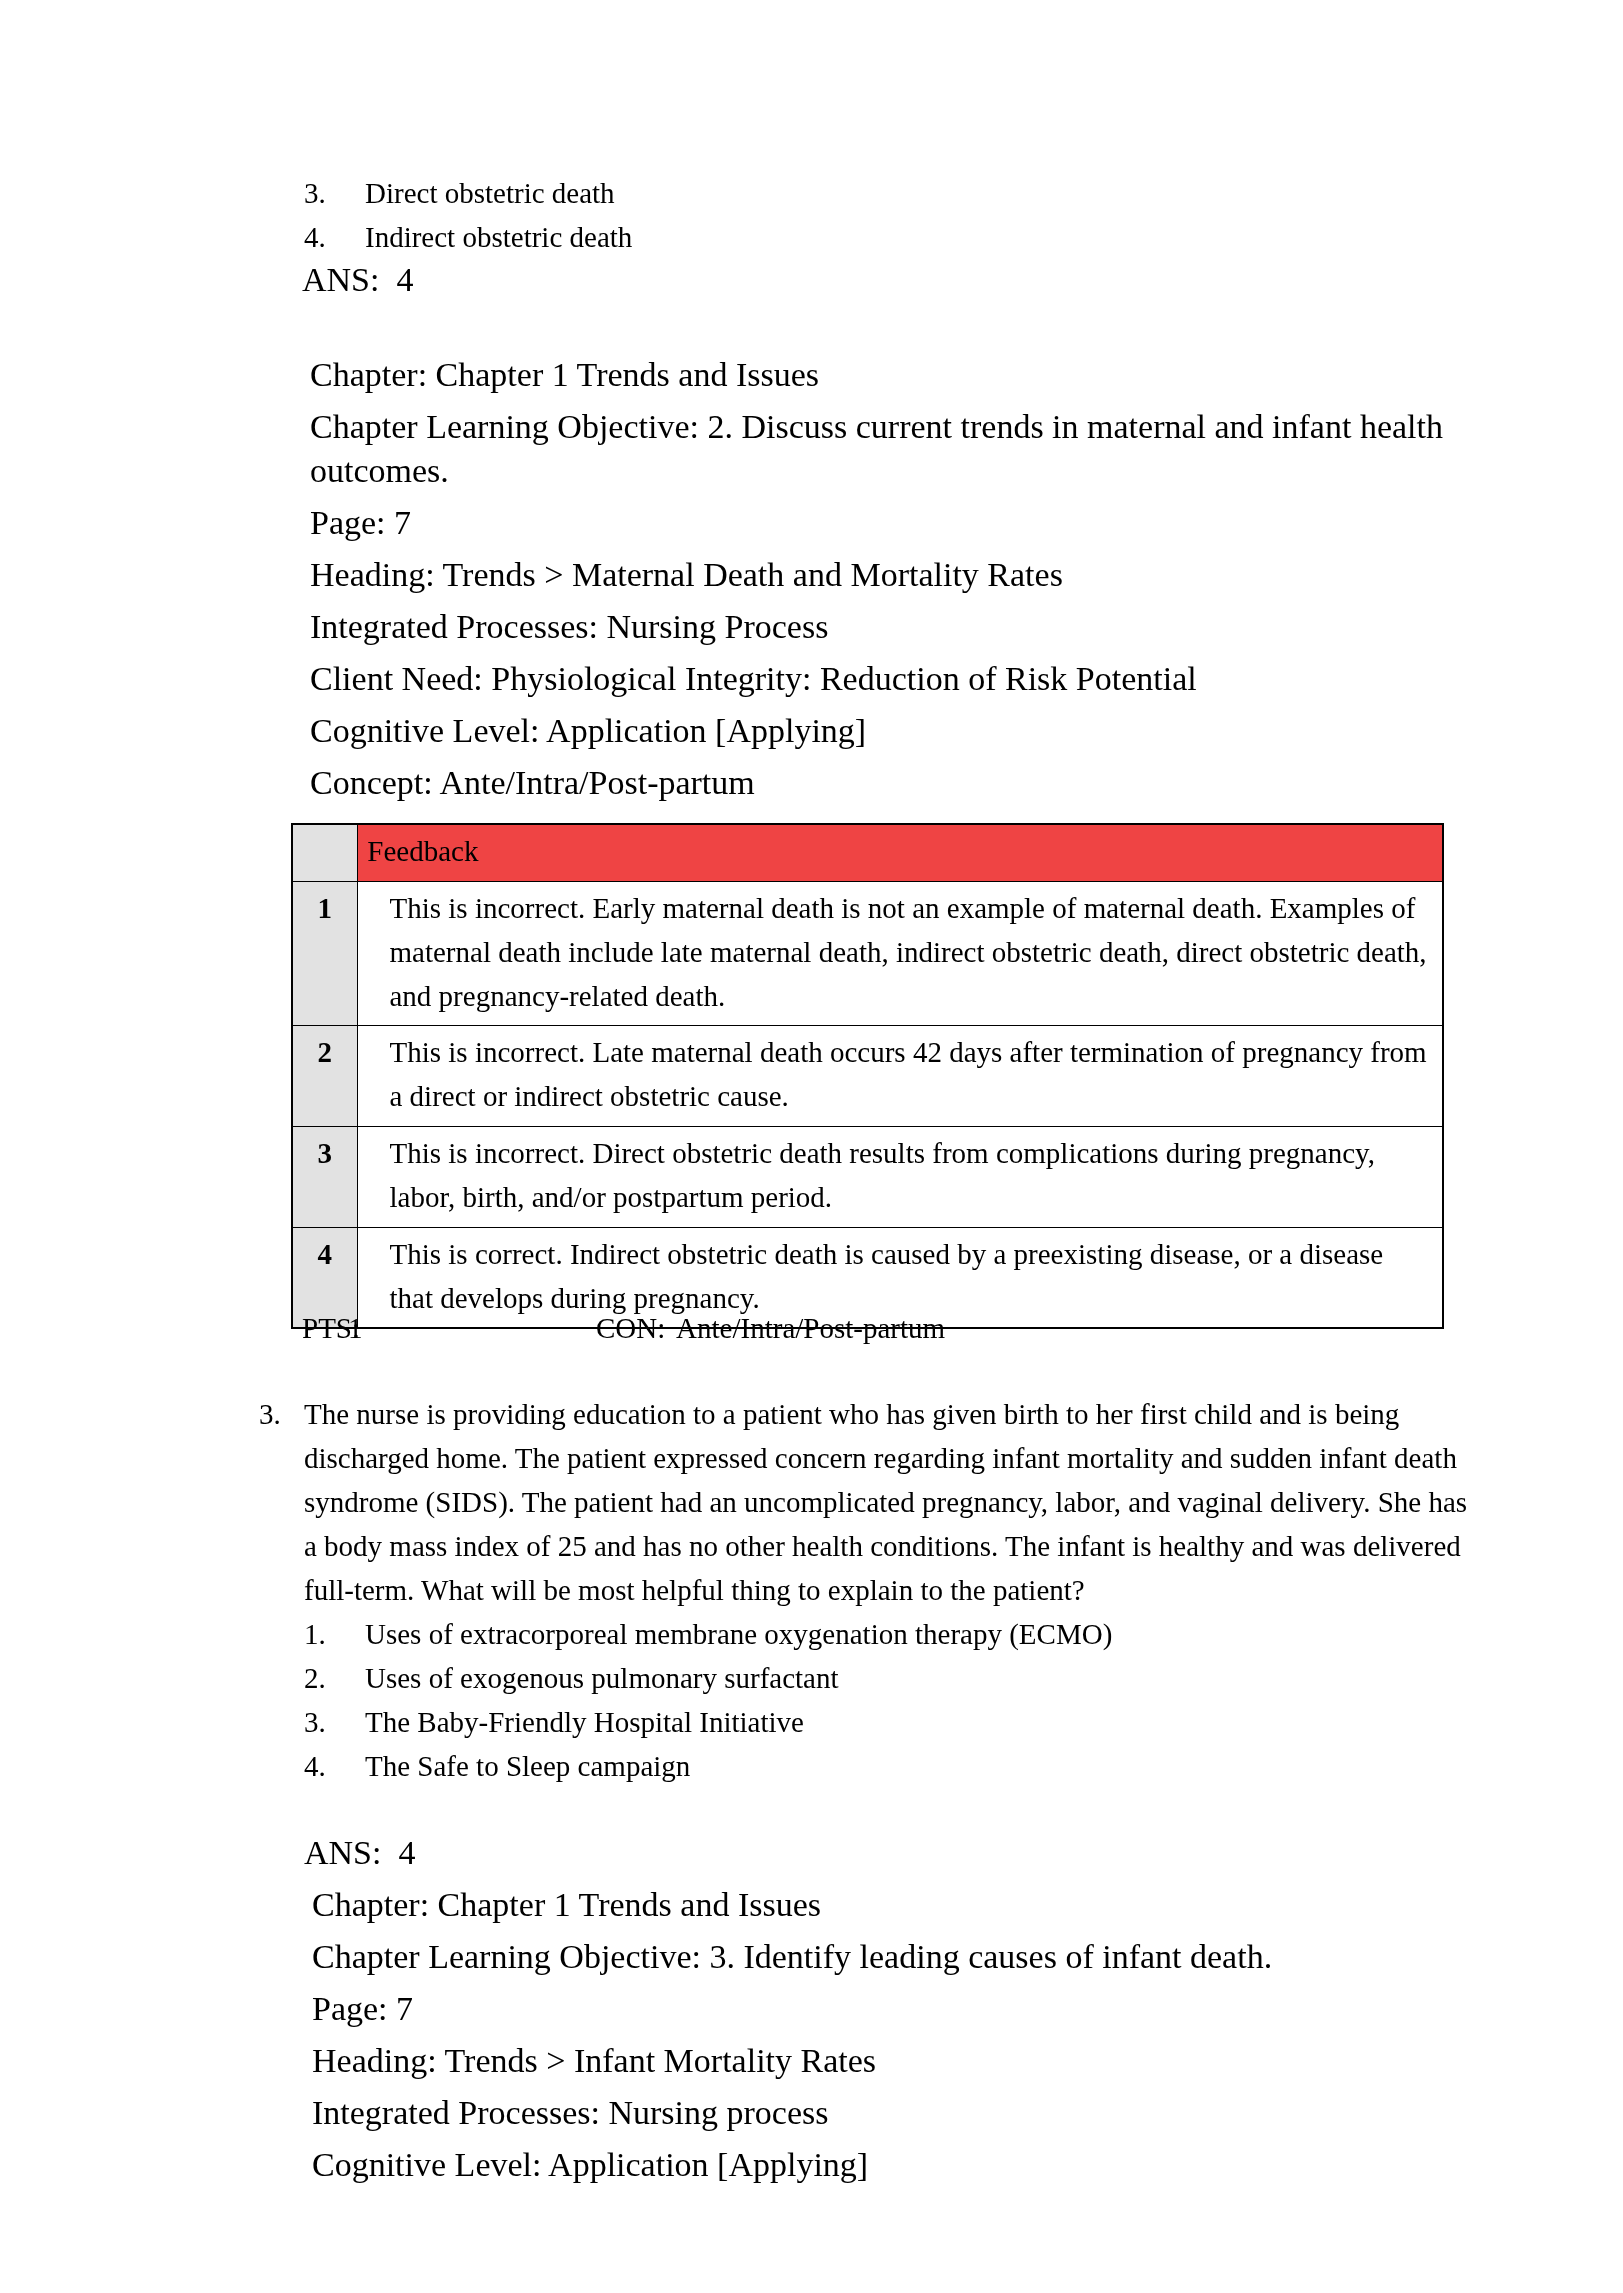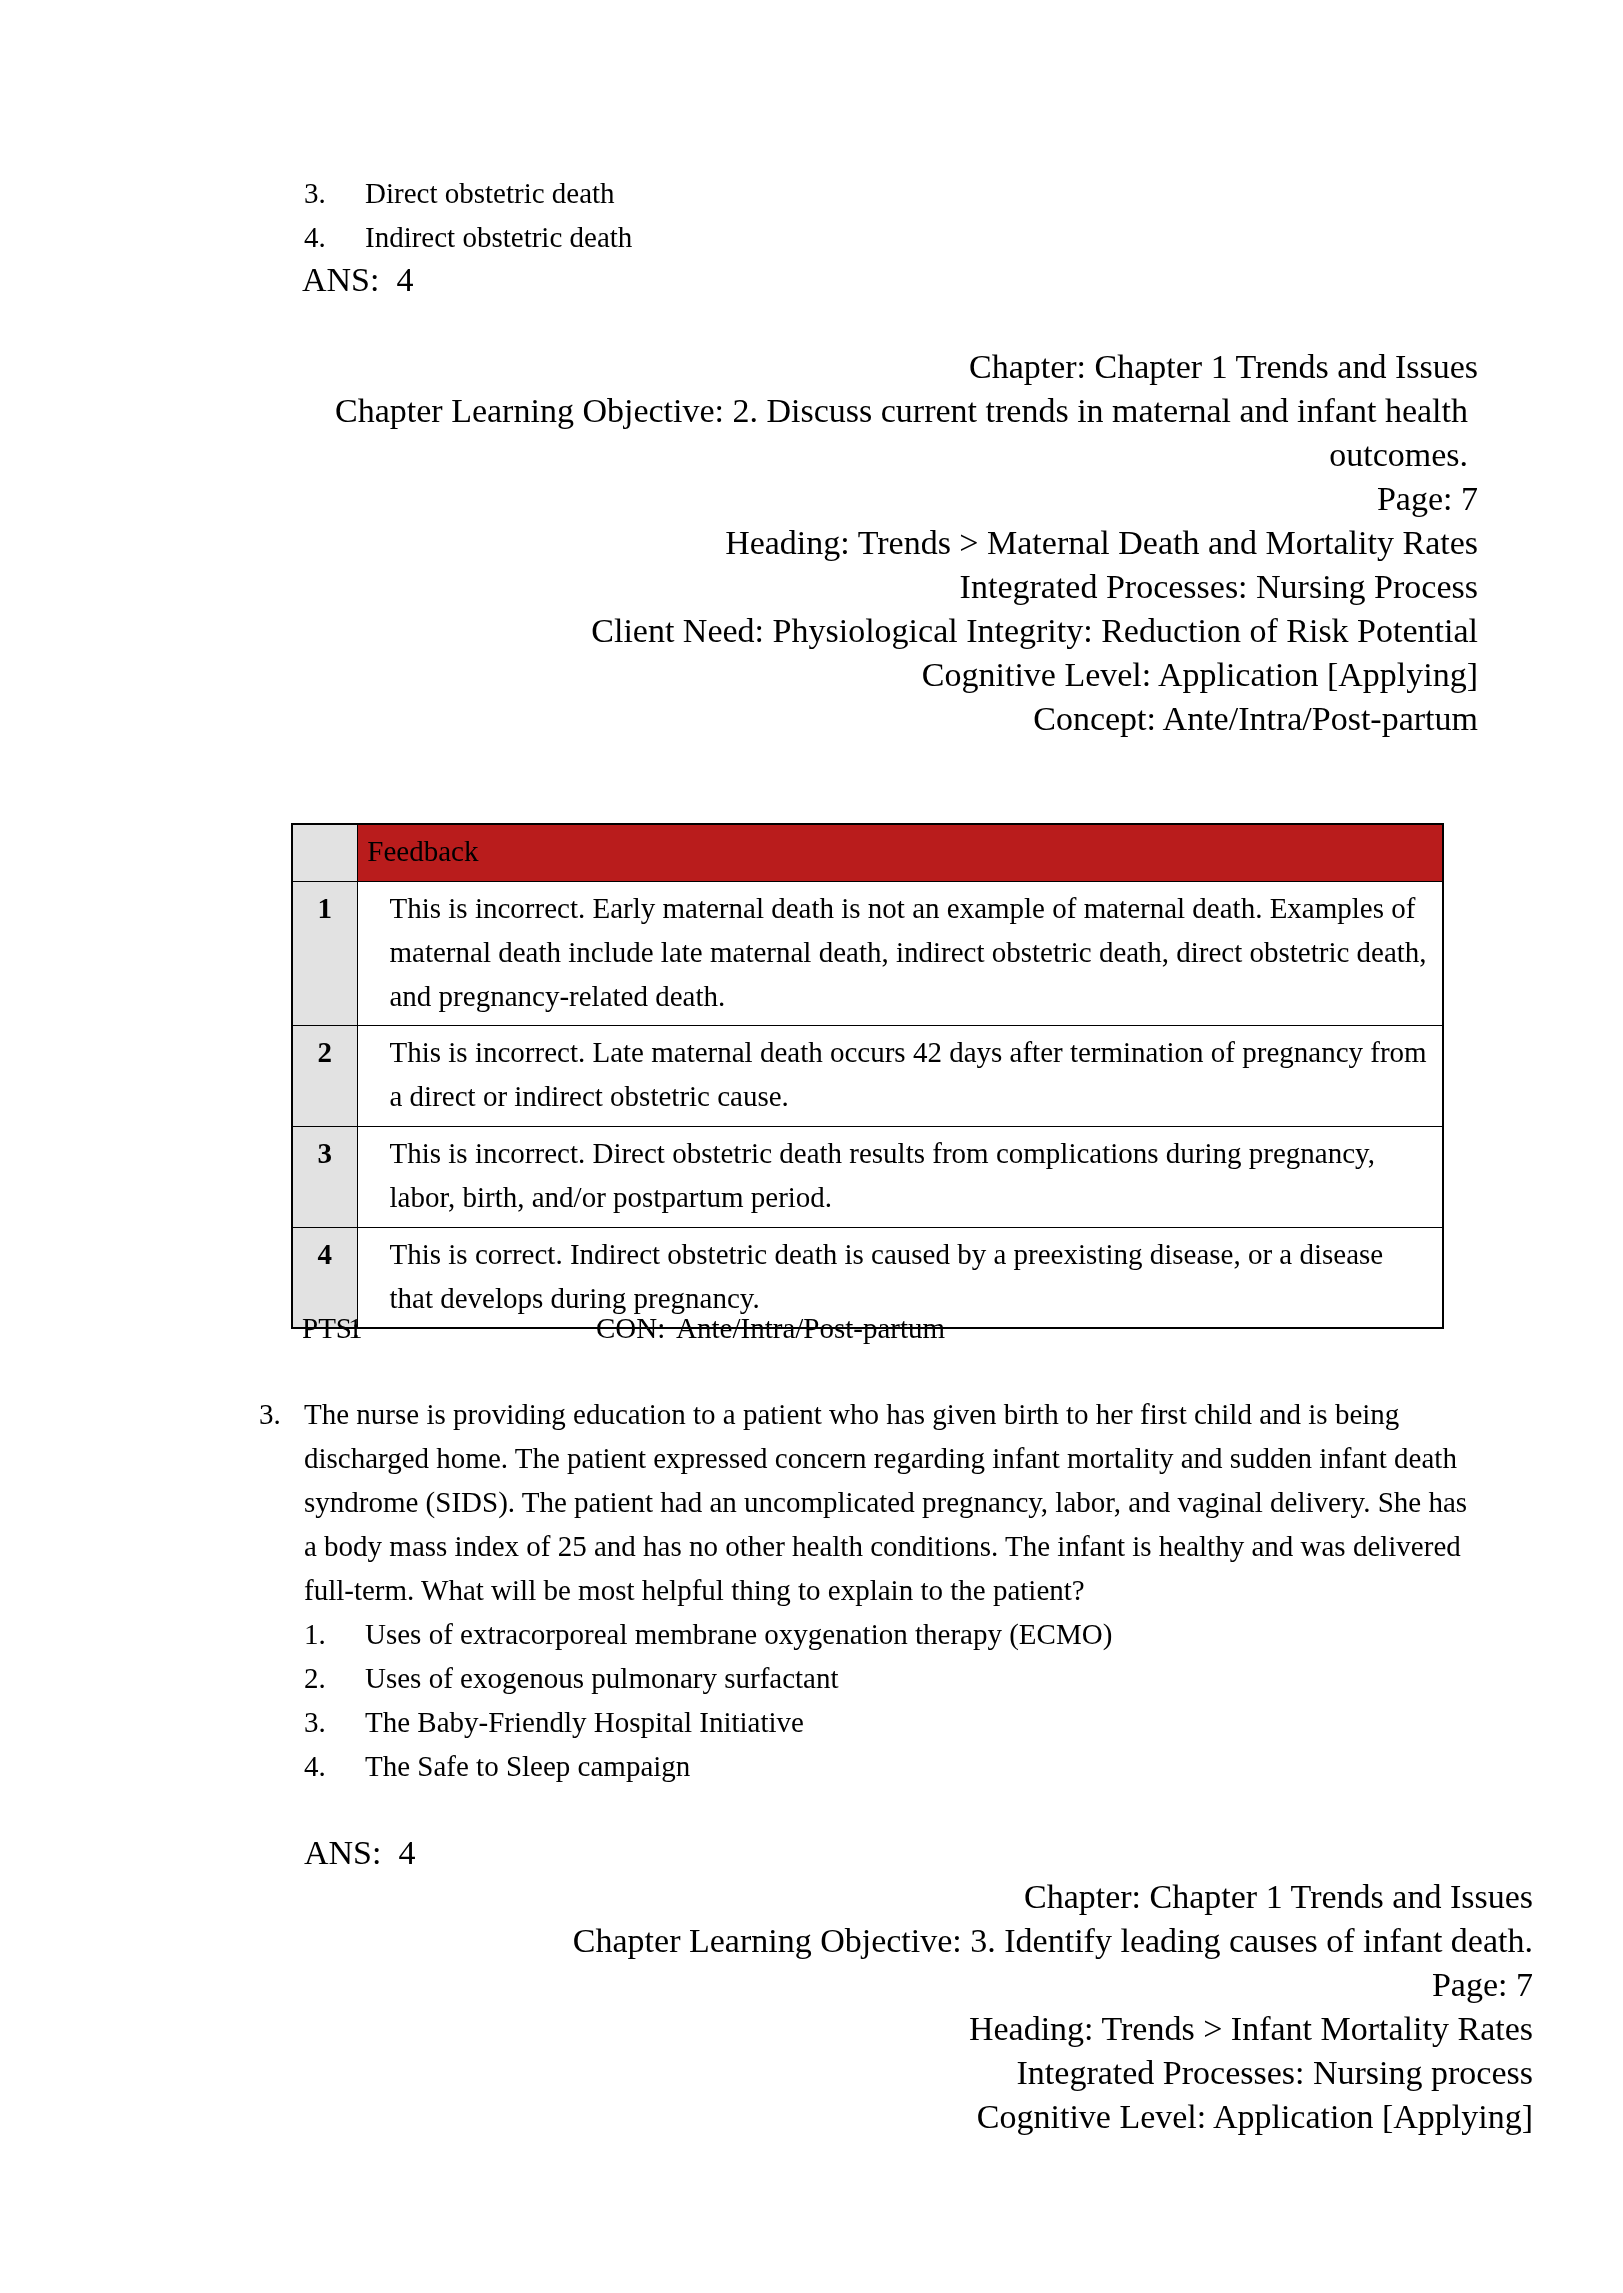--- a/index.html
+++ b/index.html
@@ -29,22 +29,21 @@
     width: 1623px;
   }
 
   
   .line {
     font-size: 34px;
     line-height: 44px;
     white-space: pre-wrap;
   }
   .meta-block {
-    margin: 0;
-    text-align: right;
+    margin: 8px;
   }
 
   
   .opt-list {
     list-style: none;
     margin: 0;
     padding: 0;
   }
   .opt-row {
     display: flex;
@@ -82,21 +81,21 @@
     background: #e2e2e2;
     font-weight: bold;
     text-align: center;
     padding-left: 0;
     padding-right: 0;
   }
   .fb-table .cell-head-blank {
     background: #e2e2e2;
   }
   .fb-table .cell-head-label {
-    background: #b91c1c;
+    background: #ef4444;
   }
   .fb-table .cell-body {
     background: #ffffff;
     padding-left: 32px;
   }
 
   
   .pts-row {
     display: flex;
     font-size: 29px;

